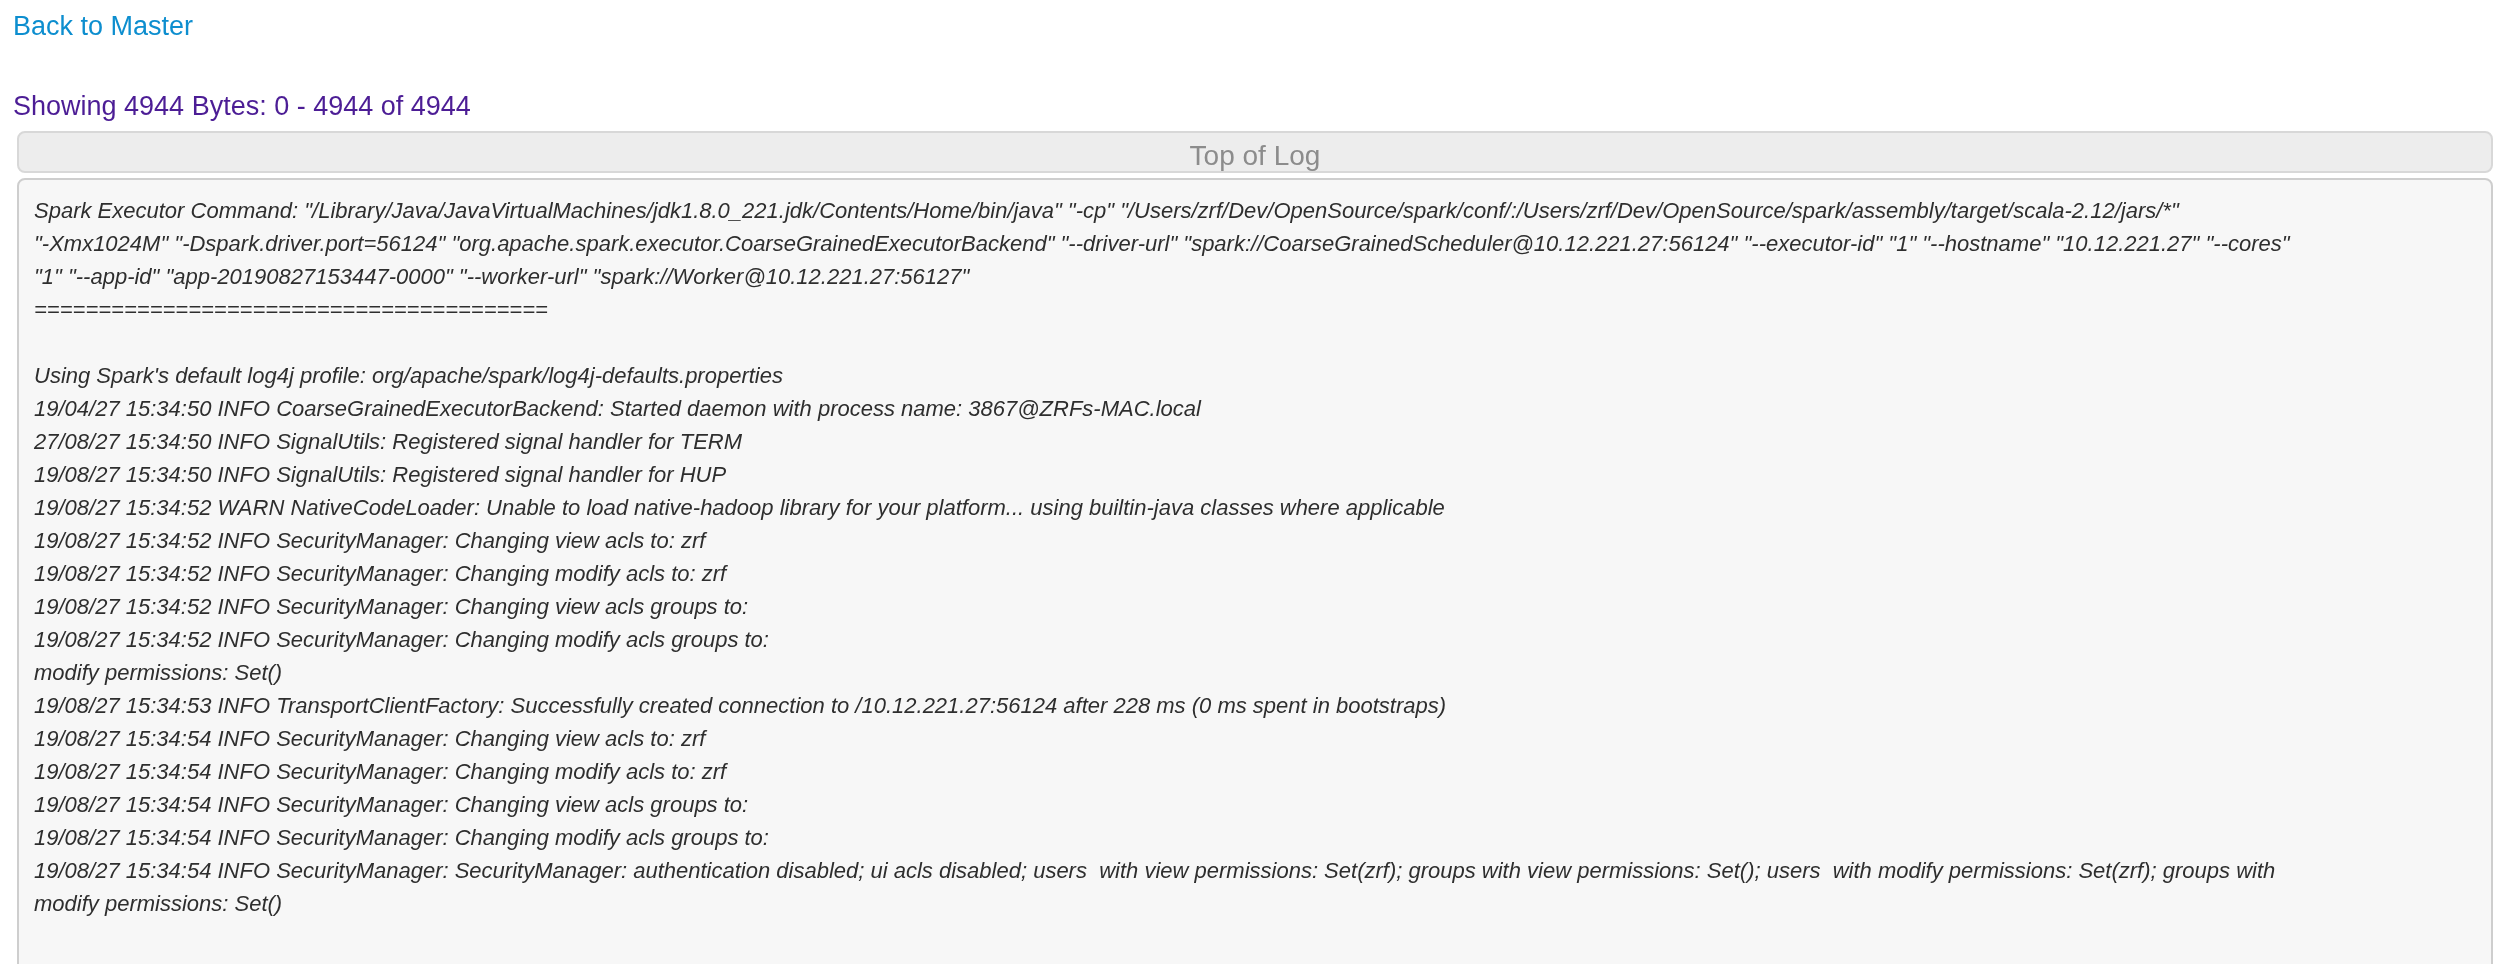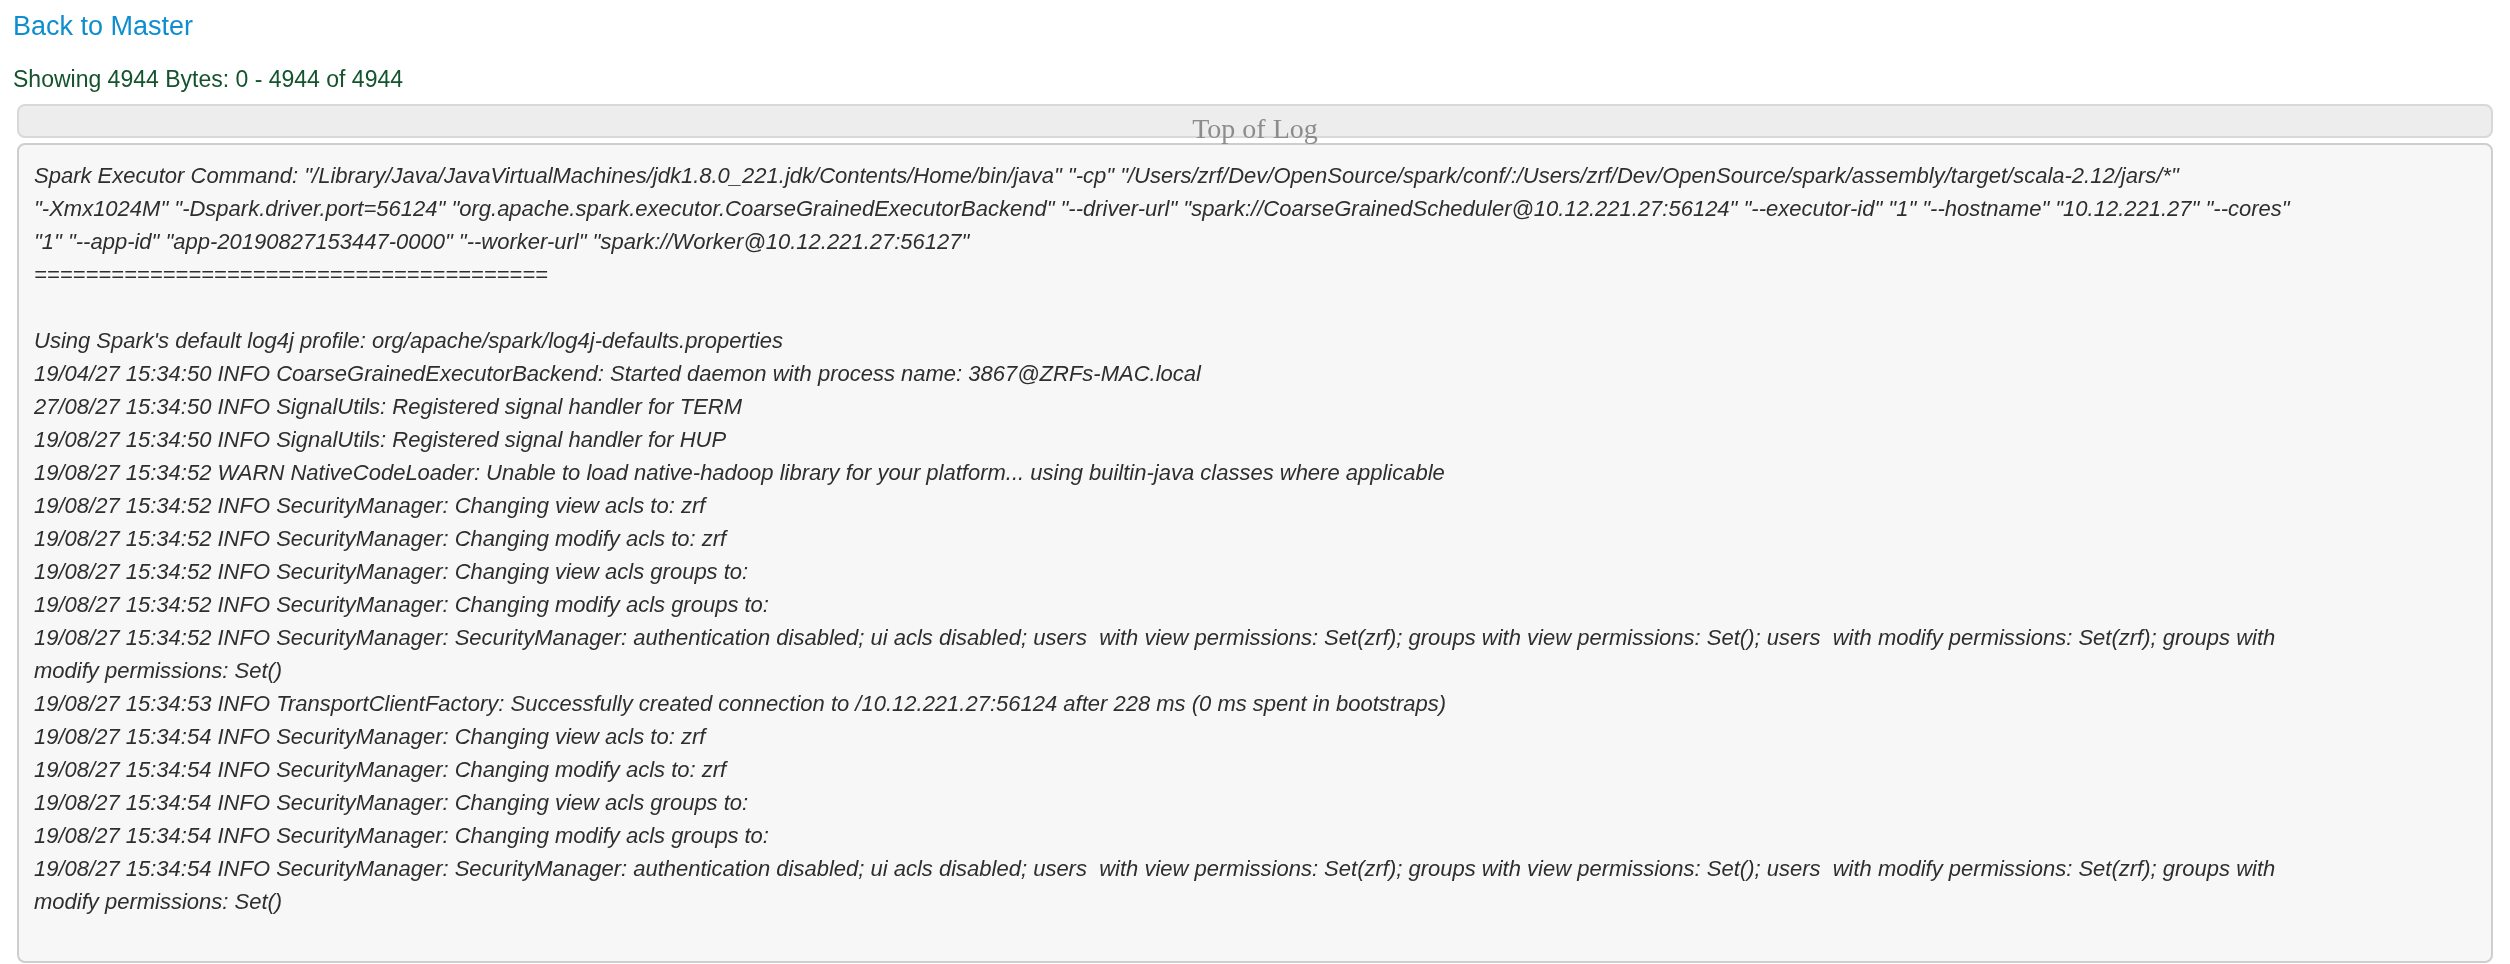--- a/index.html
+++ b/index.html
@@ -20,35 +20,35 @@
   .back-link {
     display: inline-block;
     margin-top: 3px;
     font-size: 27px;
     line-height: 34px;
     color: #0d8ecf;
     text-decoration: none;
     cursor: pointer;
   }
   .byte-range {
-    margin-top: 19px;
-    font-size: 23px;
+    margin-top: 46px;
+    font-size: 27px;
     line-height: 34px;
-    color: #14532d;
+    color: #4c1d95;
   }
   .top-log-btn {
     display: block;
     width: calc(100% - 8px);
     margin: 8px 4px 0 4px;
-    height: 34px;
+    height: 42px;
     background: #ededed;
     border: 2px solid #d8d8d8;
     border-radius: 8px;
     color: #8c8c8c;
-    font-family: Liberation Serif, serif;
+    font-family: Liberation Sans, sans-serif;
     font-size: 28px;
     line-height: 46px;
     text-align: center;
     padding: 0;
     cursor: pointer;
   }
   .log-box {
     margin: 5px 4px 0 4px;
     min-height: 820px;
     background: #f7f7f7;
@@ -86,21 +86,20 @@
       <div class="log-line">&nbsp;</div>
       <div class="log-line">Using Spark's default log4j profile: org/apache/spark/log4j-defaults.properties</div>
       <div class="log-line">19/04/27 15:34:50 INFO CoarseGrainedExecutorBackend: Started daemon with process name: 3867@ZRFs-MAC.local</div>
       <div class="log-line">27/08/27 15:34:50 INFO SignalUtils: Registered signal handler for TERM</div>
       <div class="log-line">19/08/27 15:34:50 INFO SignalUtils: Registered signal handler for HUP</div>
       <div class="log-line">19/08/27 15:34:52 WARN NativeCodeLoader: Unable to load native-hadoop library for your platform... using builtin-java classes where applicable</div>
       <div class="log-line">19/08/27 15:34:52 INFO SecurityManager: Changing view acls to: zrf</div>
       <div class="log-line">19/08/27 15:34:52 INFO SecurityManager: Changing modify acls to: zrf</div>
       <div class="log-line">19/08/27 15:34:52 INFO SecurityManager: Changing view acls groups to:</div>
       <div class="log-line">19/08/27 15:34:52 INFO SecurityManager: Changing modify acls groups to:</div>
-      <div class="log-line">19/08/27 15:34:52 INFO SecurityManager: SecurityManager: authentication disabled; ui acls disabled; users  with view permissions: Set(zrf); groups with view permissions: Set(); users  with modify permissions: Set(zrf); groups with</div>
       <div class="log-line">modify permissions: Set()</div>
       <div class="log-line">19/08/27 15:34:53 INFO TransportClientFactory: Successfully created connection to /10.12.221.27:56124 after 228 ms (0 ms spent in bootstraps)</div>
       <div class="log-line">19/08/27 15:34:54 INFO SecurityManager: Changing view acls to: zrf</div>
       <div class="log-line">19/08/27 15:34:54 INFO SecurityManager: Changing modify acls to: zrf</div>
       <div class="log-line">19/08/27 15:34:54 INFO SecurityManager: Changing view acls groups to:</div>
       <div class="log-line">19/08/27 15:34:54 INFO SecurityManager: Changing modify acls groups to:</div>
       <div class="log-line">19/08/27 15:34:54 INFO SecurityManager: SecurityManager: authentication disabled; ui acls disabled; users  with view permissions: Set(zrf); groups with view permissions: Set(); users  with modify permissions: Set(zrf); groups with</div>
       <div class="log-line">modify permissions: Set()</div>
     </div>
 

